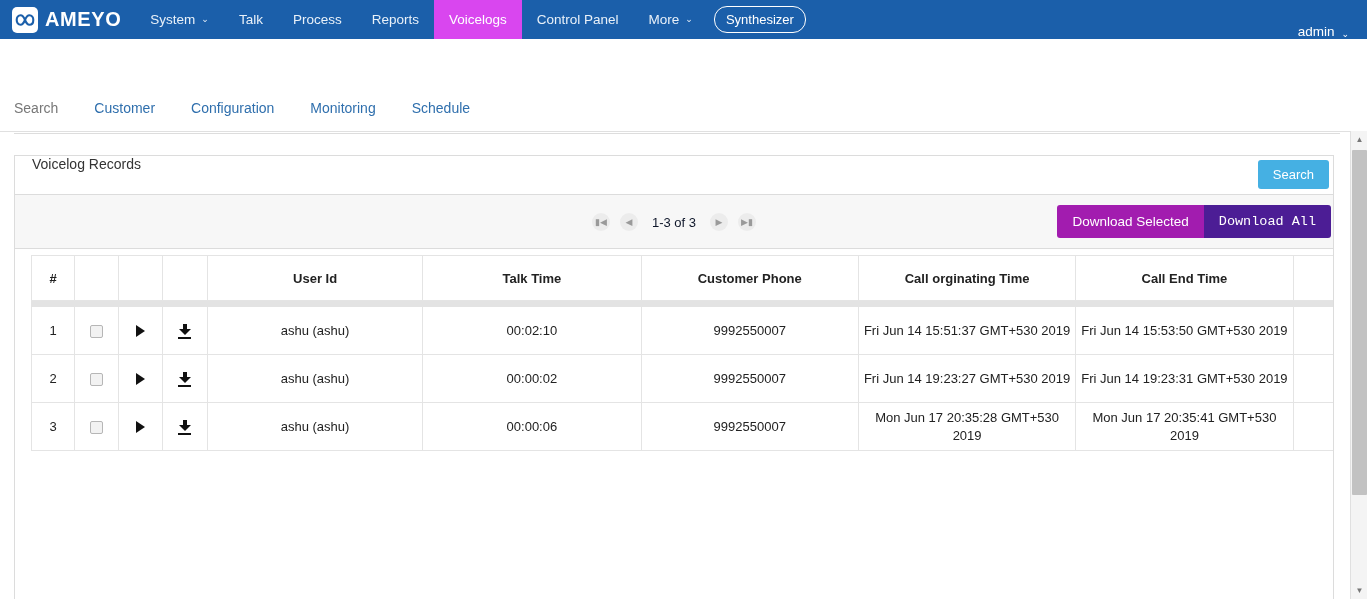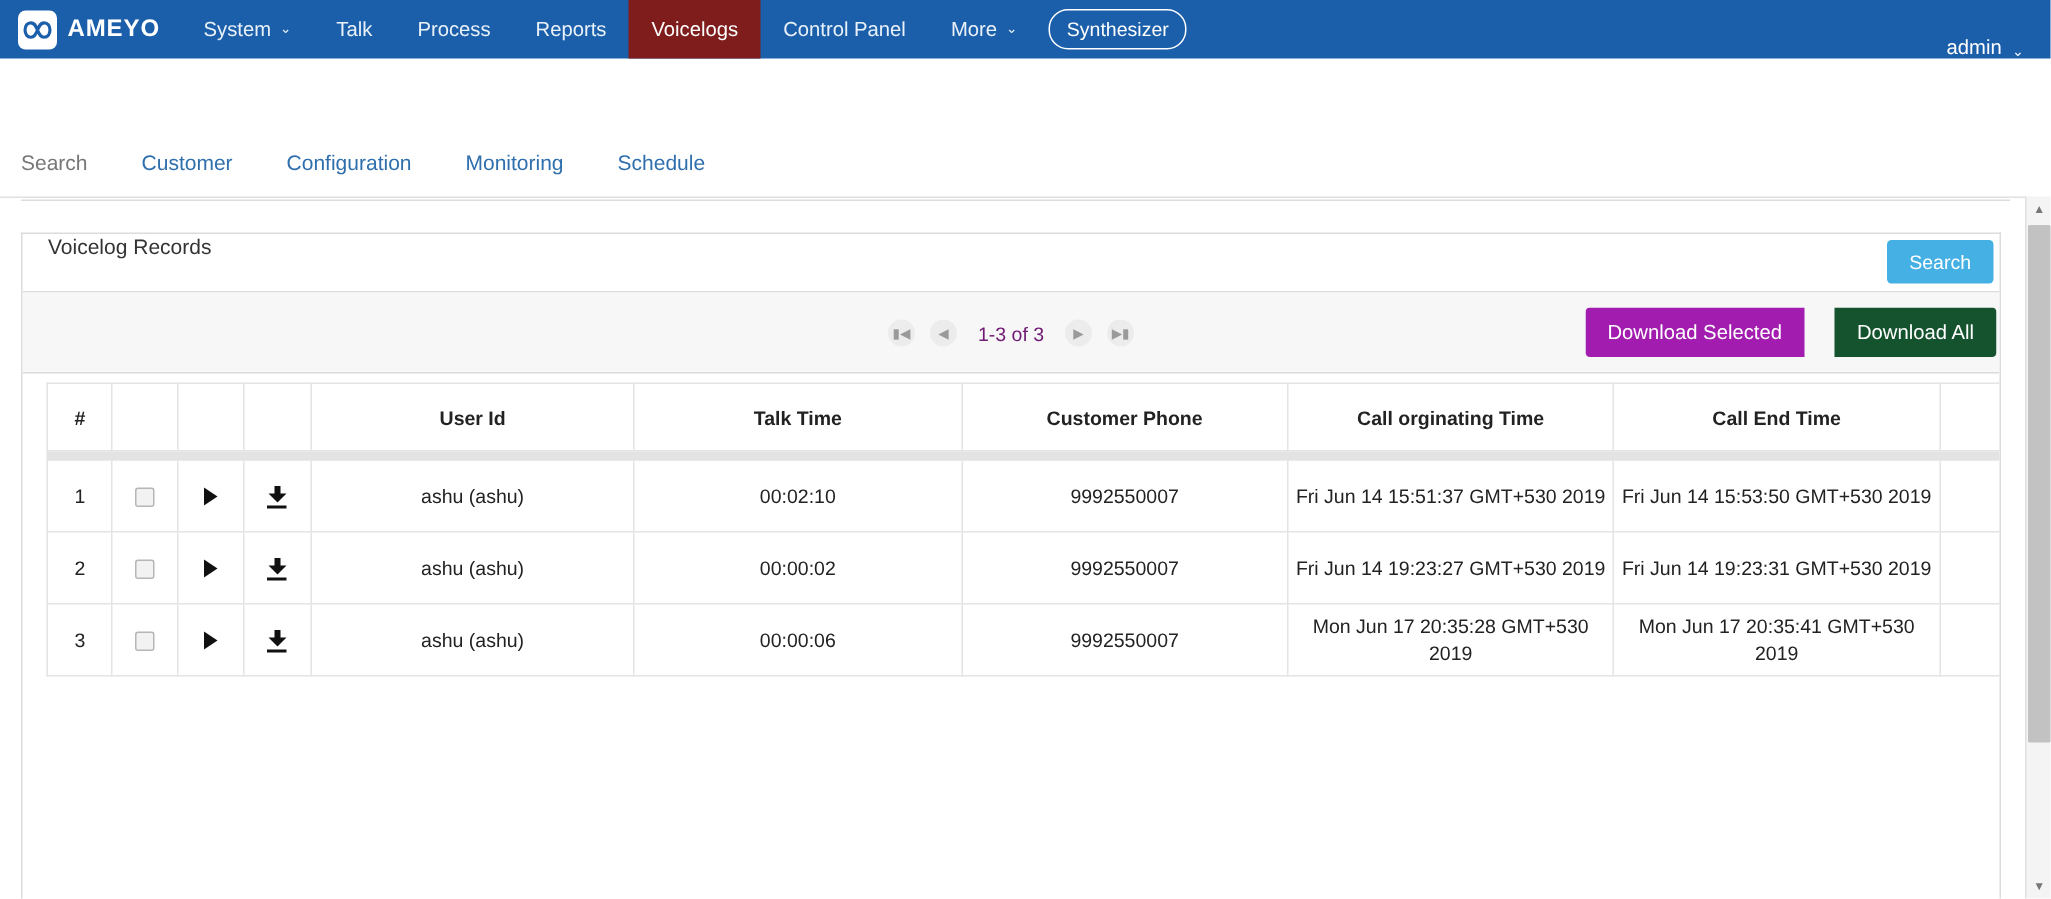--- a/index.html
+++ b/index.html
@@ -26,35 +26,35 @@
   }
   .brand-mark {
     width: 26px; height: 26px;
     background: #ffffff;
     border-radius: 5px;
     display: flex; align-items: center; justify-content: center;
   }
   .brand-mark svg { display: block; }
   .brand-text {
     color: #ffffff;
-    font-size: 16px;
+    font-size: 20px;
     font-weight: bold;
     letter-spacing: 0.6px;
   }
   .nav-item {
     display: flex; align-items: center;
     padding: 0 15px;
     color: #e9f1f9;
     font-size: 13.5px;
     white-space: nowrap;
     cursor: pointer;
     text-decoration: none;
   }
   .nav-item.active {
-    background: #7f1d1d;
+    background: #d946ef;
     color: #ffffff;
   }
   .nav-item .caret {
     margin-left: 6px;
     font-size: 9px;
     line-height: 1;
   }
   .nav-spacer { flex: 1 1 auto; }
   .synth-wrap {
     display: flex; align-items: center;
@@ -151,47 +151,46 @@
     background: #ececec;
     display: flex; align-items: center; justify-content: center;
     color: #9a9a9a;
     font-size: 9px;
     line-height: 1;
     cursor: pointer;
     user-select: none;
   }
   .pg-label {
     font-size: 13px;
-    color: #701a75;
+    color: #0f172a;
     margin: 16px 4px;
   }
   .dl-group {
     position: absolute; right: 2px; top: 10px;
     display: flex;
     border-radius: 3px;
     overflow: hidden;
   }
   .dl-sel {
     background: #a21caf;
     color: #ffffff;
     border: none;
     font-family: "Liberation Sans", sans-serif;
     font-size: 13.5px;
     padding: 9px 15px;
     cursor: default;
   }
   .dl-all {
-    background: #14532d;
+    background: #4c1d95;
     color: #ffffff;
     border: none;
-    font-family: Liberation Sans, sans-serif;
+    font-family: Liberation Mono, monospace;
     font-size: 13.5px;
     padding: 9px 15px;
     cursor: pointer;
-    margin-left: 20px;
   }
 
   
   .grid-wrap {
     position: relative;
     width: 1318px;
     height: 349px;
     overflow: hidden;
   }
   table.grid {

